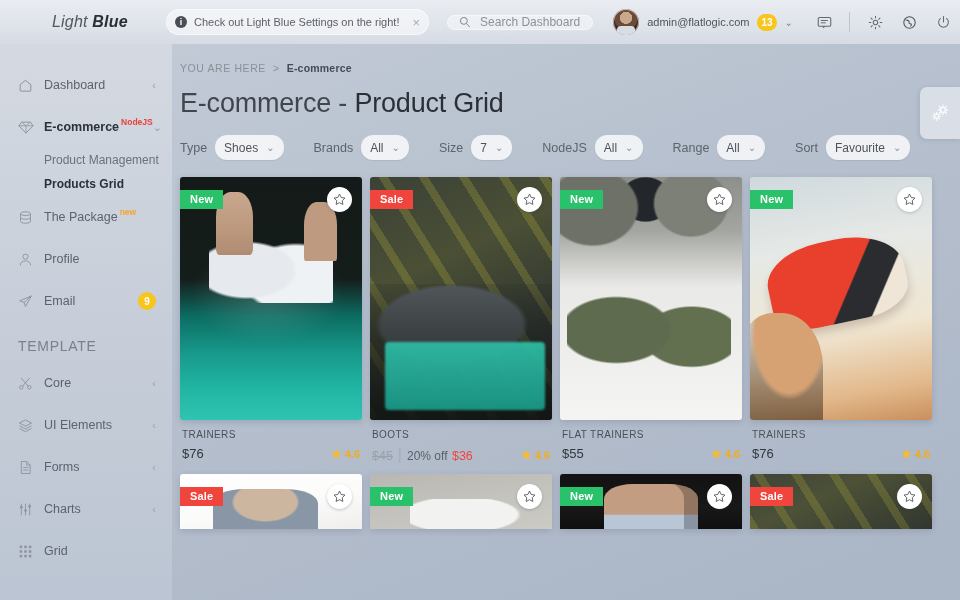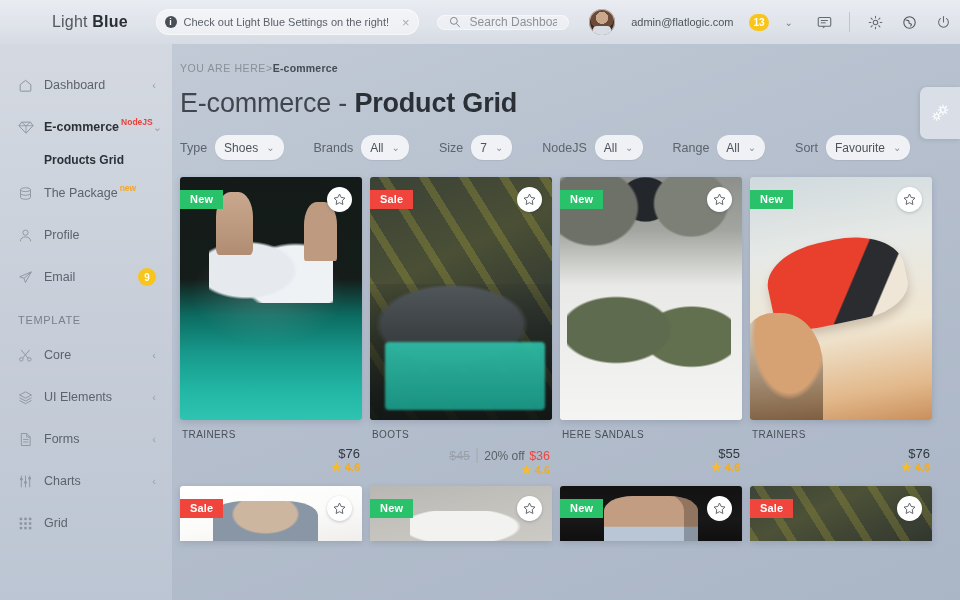--- a/index.html
+++ b/index.html
@@ -23,20 +23,21 @@
     background: linear-gradient(180deg, #e9ecf1 0%, #dfe3ea 60%, #d6dbe4 100%);
     display: flex; align-items: center;
     z-index: 30;
   }
   .brand {
     width: 172px;
     padding-left: 52px;
     font-size: 16px; color: #53585f;
     letter-spacing: .2px;
     white-space: nowrap;
+    font-style: italic;
   }
   .brand b { color: #2a2f36; font-weight: 700; }
 
   .notice {
     display: flex; align-items: center; gap: 7px;
     height: 26px;
     margin-left: 20px;
     padding: 0 9px 0 9px;
     border-radius: 13px;
     background: rgba(255,255,255,.50);
@@ -66,21 +67,21 @@
   }
   .search svg { flex: none; }
   .search input {
     border: 0; outline: 0; background: transparent;
     font-family: inherit; font-size: 12px; color: #5b616a;
     width: 100%;
   }
   .search input::placeholder { color: #8c929b; }
 
   .user {
-    display: flex; align-items: center; gap: 16px;
+    display: flex; align-items: center; gap: 8px;
     margin-left: 20px;
     cursor: pointer;
   }
   .avatar {
     width: 26px; height: 26px; border-radius: 50%;
     background: radial-gradient(circle at 50% 34%, #c9a88c 0 28%, #6a4a38 29% 55%, #3c2a20 56% 100%);
     box-shadow: inset 0 0 0 1px rgba(255,255,255,.6);
     overflow: hidden; position: relative; flex: none;
   }
   .avatar::after {
@@ -139,44 +140,44 @@
   .sub-item.active { color: #2c3138; font-weight: 700; }
   .nav-badge {
     margin-left: auto;
     width: 18px; height: 18px; border-radius: 50%;
     background: #f8c51c; color: #fff;
     font-size: 10px; font-weight: 700;
     display: flex; align-items: center; justify-content: center;
   }
   .nav-section {
     padding: 16px 0 8px 18px;
-    font-size: 11px; letter-spacing: .7px; color: #7a818b;
+    font-size: 14px; letter-spacing: .7px; color: #7a818b;
   }
 
   
   .main {
     position: absolute; top: 44px; left: 172px;
     width: 788px; height: 556px;
     padding: 18px 22px 0 8px;
     overflow: hidden;
   }
   .breadcrumb {
-    display: flex; align-items: center; 
+    display: flex; align-items: center; gap: 7px;
     font-size: 10.5px; letter-spacing: .6px;
     color: #8a9099;
   }
   .breadcrumb .crumb { color: #454b54; font-weight: 700; letter-spacing: .2px; cursor: pointer; }
   .breadcrumb .sep { color: #8a9099; }
 
   .page-title {
     margin-top: 14px;
     font-size: 27px; color: #41464e; font-weight: 400;
     letter-spacing: -.2px; white-space: nowrap;
   }
-  .page-title b { color: #2b3037; font-weight: 700; }
+  .page-title b { color: #2b3037; font-weight: 400; }
 
   .filters {
     margin-top: 16px;
     display: flex; align-items: center;
     gap: 0;
   }
   .filter { display: flex; align-items: center; gap: 8px; margin-right: 30px; }
   .filter .f-label { font-size: 12.5px; color: #5d636c; }
   .f-select {
     display: flex; align-items: center; gap: 8px;
@@ -225,21 +226,21 @@
     box-shadow: 0 1px 3px rgba(40,50,70,.25);
     cursor: pointer; z-index: 3;
   }
   .card-meta { padding: 9px 2px 0 2px; }
   .card-name {
     font-size: 10px; letter-spacing: .4px; color: #4a5058;
     white-space: nowrap;
   }
   .card-row {
     margin-top: 6px;
-    display: flex; align-items: flex-end; justify-content: space-between; flex-direction: column;
+    display: flex; align-items: center; justify-content: space-between;
   }
   .price { font-size: 13px; color: #32373e; }
   .price-old { color: #9aa1ab; text-decoration: line-through; font-size: 12.5px; }
   .price-pipe { color: #a6acb5; margin: 0 5px; }
   .price-off { font-size: 12px; color: #5a6068; }
   .price-new { color: #f0453d; font-size: 12.5px; }
   .rating {
     display: flex; align-items: center; gap: 3px;
     font-size: 11px; color: #f3ad1c; font-weight: 700;
   }
@@ -444,20 +445,23 @@
         <svg width="16" height="15" viewBox="0 0 18 16">
           <path d="M4 2h10l3 4-8 8.4L1 6z" fill="none" stroke="#8d949e" stroke-width="1.1"></path>
           <path d="M1 6h16M4 2l5 4.2L14 2M9 6.2v8.2" fill="none" stroke="#8d949e" stroke-width=".9"></path>
         </svg>
       </span>
       <span class="ni-label">E-commerce</span>
       <span class="tag-sup tag-nodejs">NodeJS</span>
       <span class="ni-chev">⌄</span>
     </div>
 
+    <div class="sub-item">
+      <span>Product Management</span>
+    </div>
     <div class="sub-item active">
       <span>Products Grid</span>
     </div>
 
     <div class="nav-item">
       <span class="ni-icon">
         <svg width="15" height="15" viewBox="0 0 18 18">
           <ellipse cx="9" cy="4.4" rx="6" ry="2.3" fill="none" stroke="#8d949e" stroke-width="1.1"></ellipse>
           <path d="M3 4.4v4.4c0 1.3 2.7 2.3 6 2.3s6-1 6-2.3V4.4" fill="none" stroke="#8d949e" stroke-width="1.1"></path>
           <path d="M3 9.2v4.4c0 1.3 2.7 2.3 6 2.3s6-1 6-2.3V9.2" fill="none" stroke="#8d949e" stroke-width="1.1"></path>
@@ -666,21 +670,21 @@
         <div class="card-img">
           <div class="ph ph-sandals"></div>
           <div class="card-badge badge-new">New</div>
           <div class="fav">
             <svg width="13" height="13" viewBox="0 0 20 20">
               <path d="M10 1.6l2.6 5.3 5.8.85-4.2 4.1 1 5.8L10 14.9l-5.2 2.75 1-5.8-4.2-4.1 5.8-.85z" fill="none" stroke="#55595f" stroke-width="1.4" stroke-linejoin="round"></path>
             </svg>
           </div>
         </div>
         <div class="card-meta">
-          <div class="card-name">HERE SANDALS</div>
+          <div class="card-name">FLAT TRAINERS</div>
           <div class="card-row">
             <span class="price">$55</span>
             <span class="rating">
               <span class="star">★</span>
               <span>4.6</span>
             </span>
           </div>
         </div>
       </div>
 

